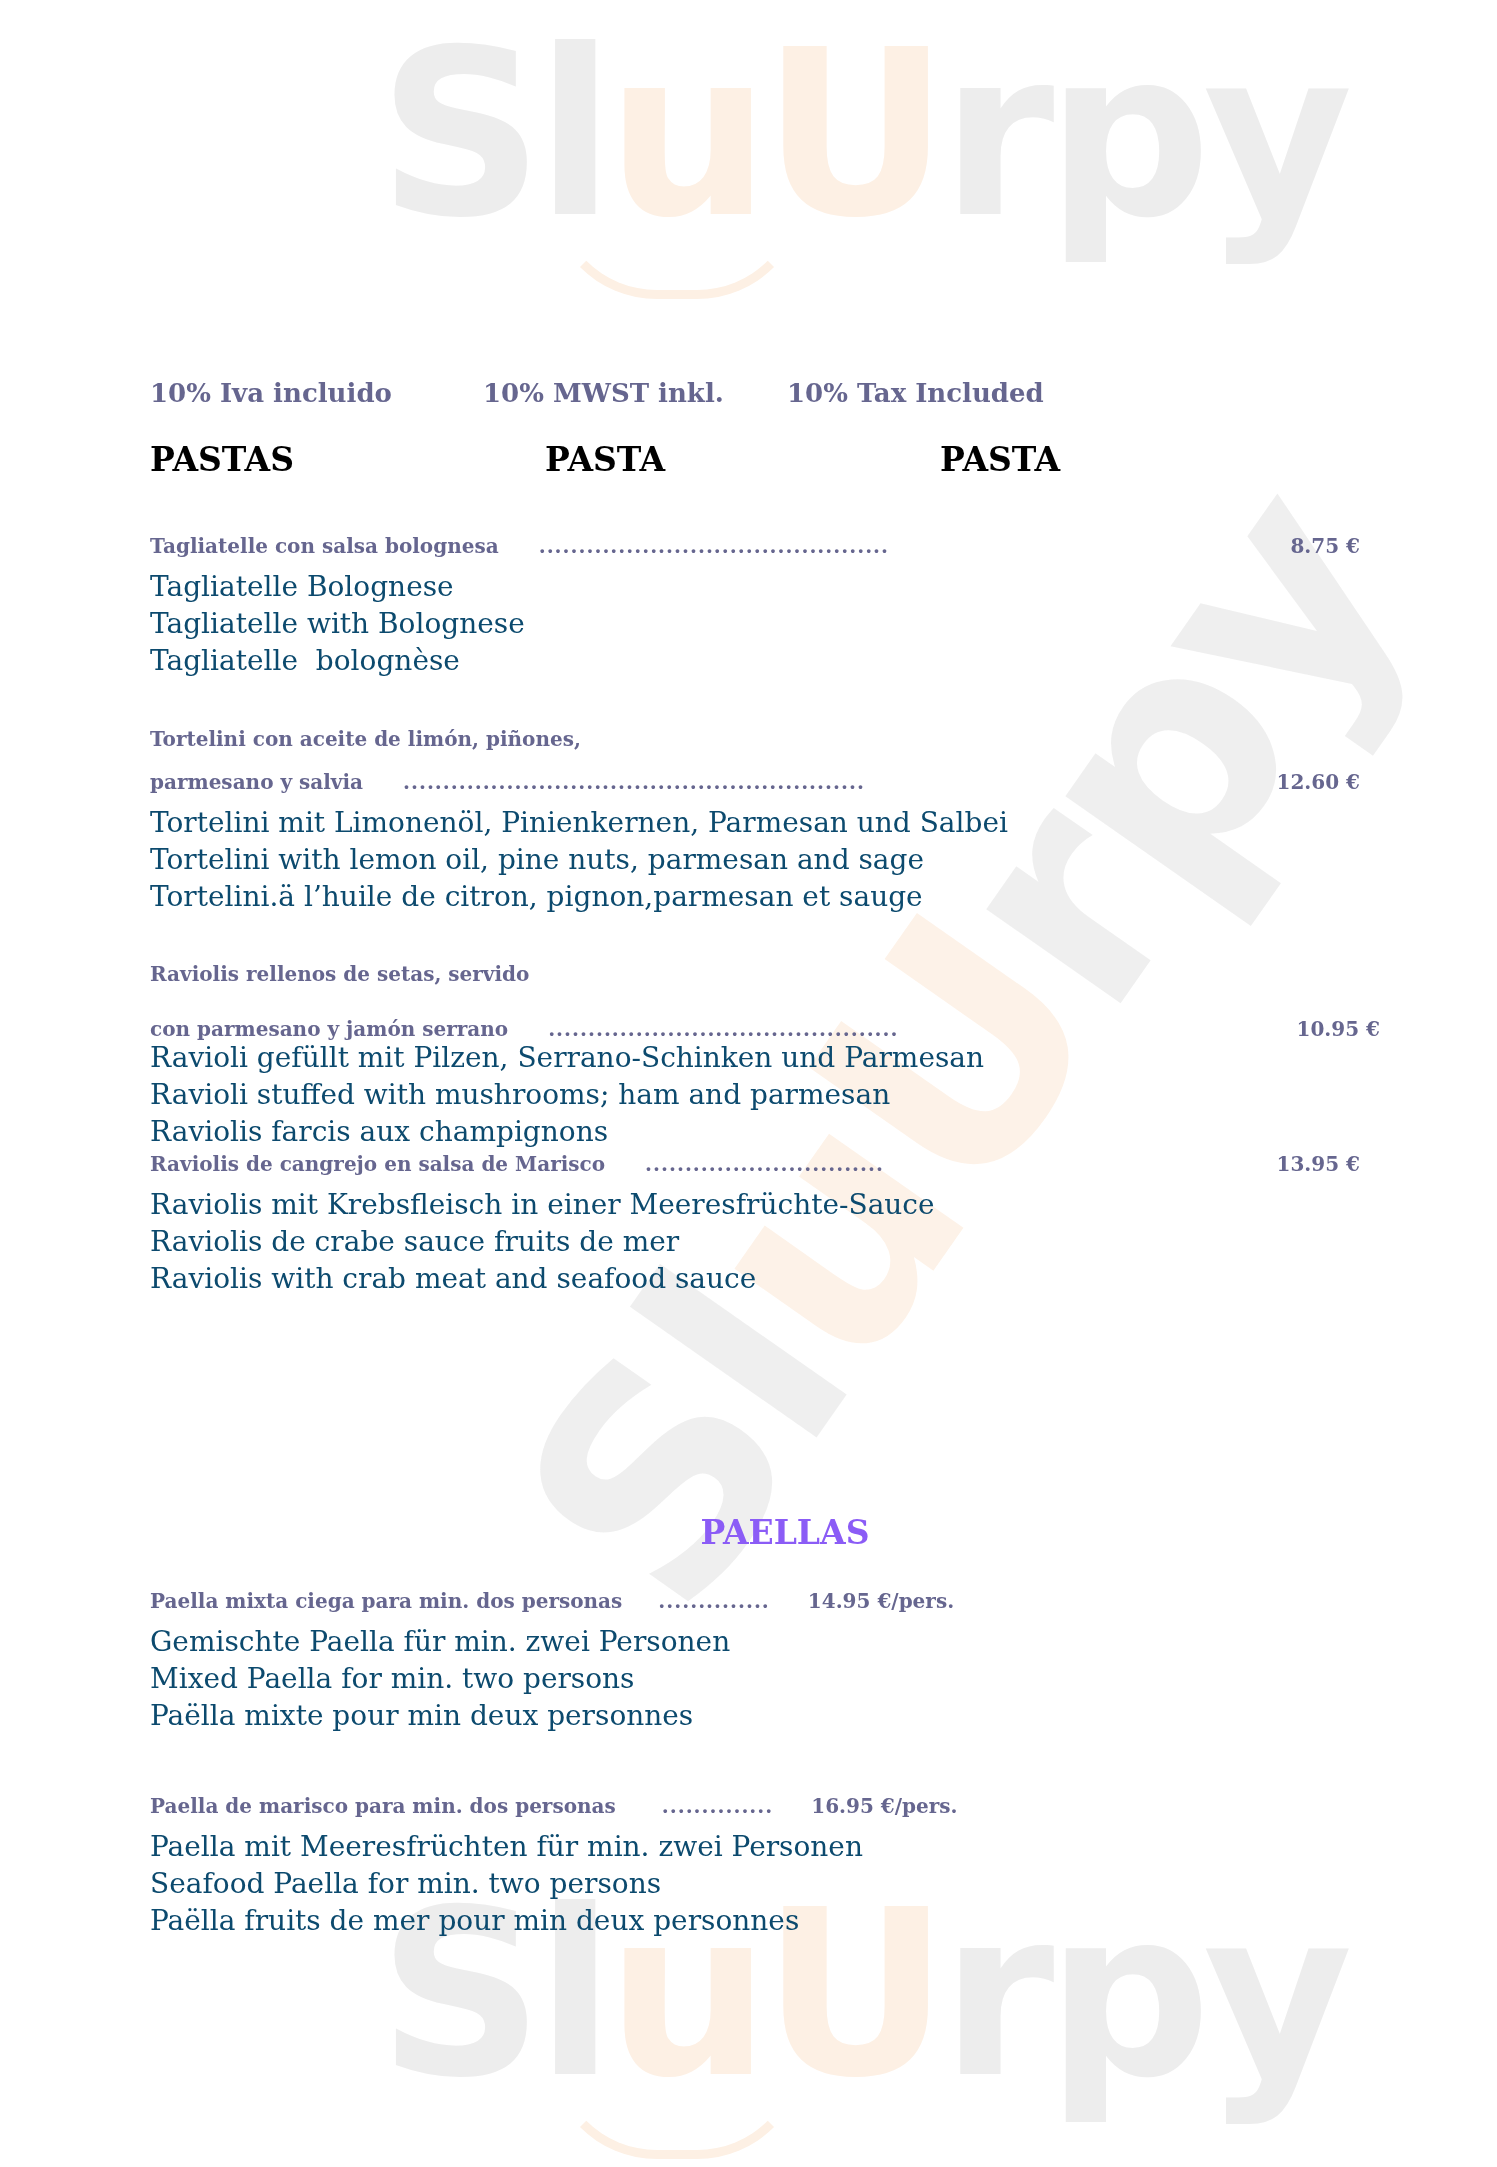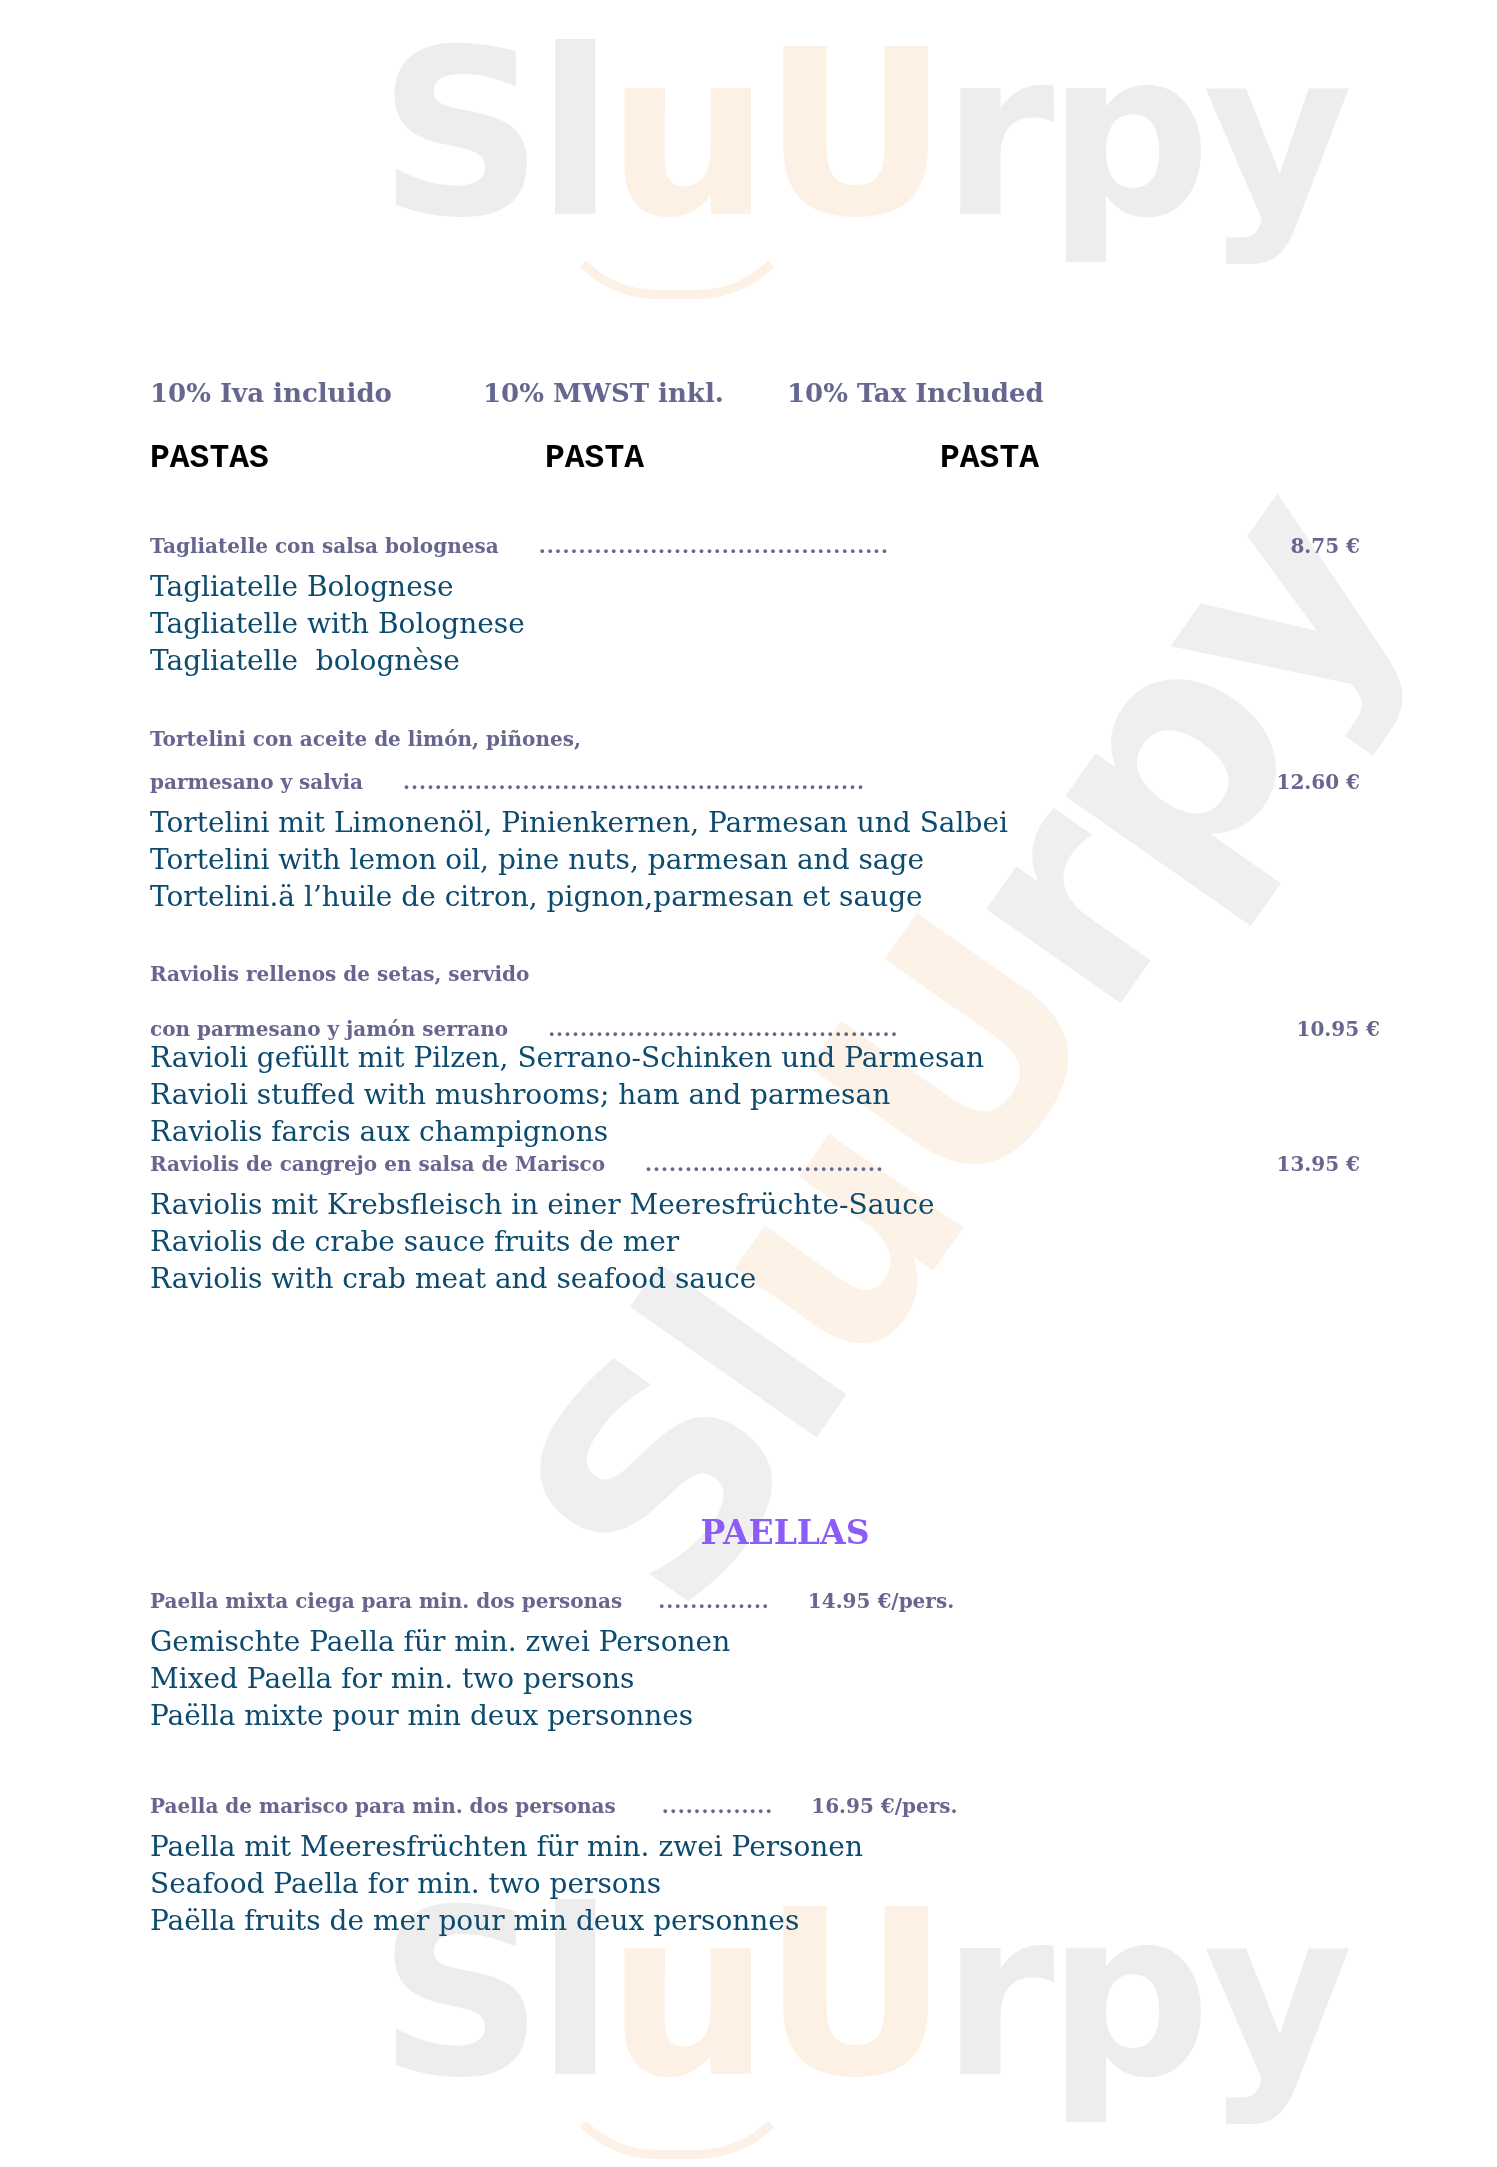--- a/index.html
+++ b/index.html
@@ -12,21 +12,21 @@
   .wm-top { left: 378px; top: 20px; font-size: 230px; letter-spacing: -8px; line-height: 1; }
   .wm-bot { left: 378px; top: 1880px; font-size: 230px; letter-spacing: -8px; line-height: 1; }
   .wm-mid { left: 330px; top: 900px; font-size: 300px; letter-spacing: -10px; line-height: 1;
             transform: rotate(-55deg); transform-origin: center; opacity: 0.85; }
   .smile { position: absolute; border: 9px solid #fdf0e4; border-top: none; border-left-color: transparent; border-right-color: transparent;
            border-radius: 0 0 130px 130px; }
   .content { position: absolute; left: 150px; top: 0; width: 1210px; }
   .tax { position: absolute; top: 378px; left: 0; color: #66668f; font-weight: bold; font-size: 26px; white-space: nowrap; }
   .tax span { position: absolute; }
   .heads { position: absolute; top: 440px; left: 0; font-weight: bold; font-size: 33px; color: #000; white-space: nowrap; }
-  .heads span { position: absolute; font-family: Liberation Mono, monospace; }
+  .heads span { position: absolute; }
   .dish { position: absolute; left: 0; width: 1210px; }
   .dish .title-row { display: flex; align-items: baseline; color: #66668f; font-weight: bold; font-size: 20px; height: 43px; line-height: 43px; white-space: nowrap; }
   .dish .title-row .t { flex: 0 0 auto; }
   .dish .title-row .dots { flex: 1 1 auto; overflow: hidden; margin: 0 8px 0 40px; letter-spacing: 1px; font-weight: bold; }
   .dish .title-row .price { flex: 0 0 auto; }
   .dish .desc { font-size: 28px; line-height: 37px; color: #0c4a6e; white-space: pre; }
   .section-title { position: absolute; left: 0; width: 1270px; text-align: center; font-weight: bold; font-size: 33px; color: #8b5cf6; }
 </style>
 </head>
 <body>

